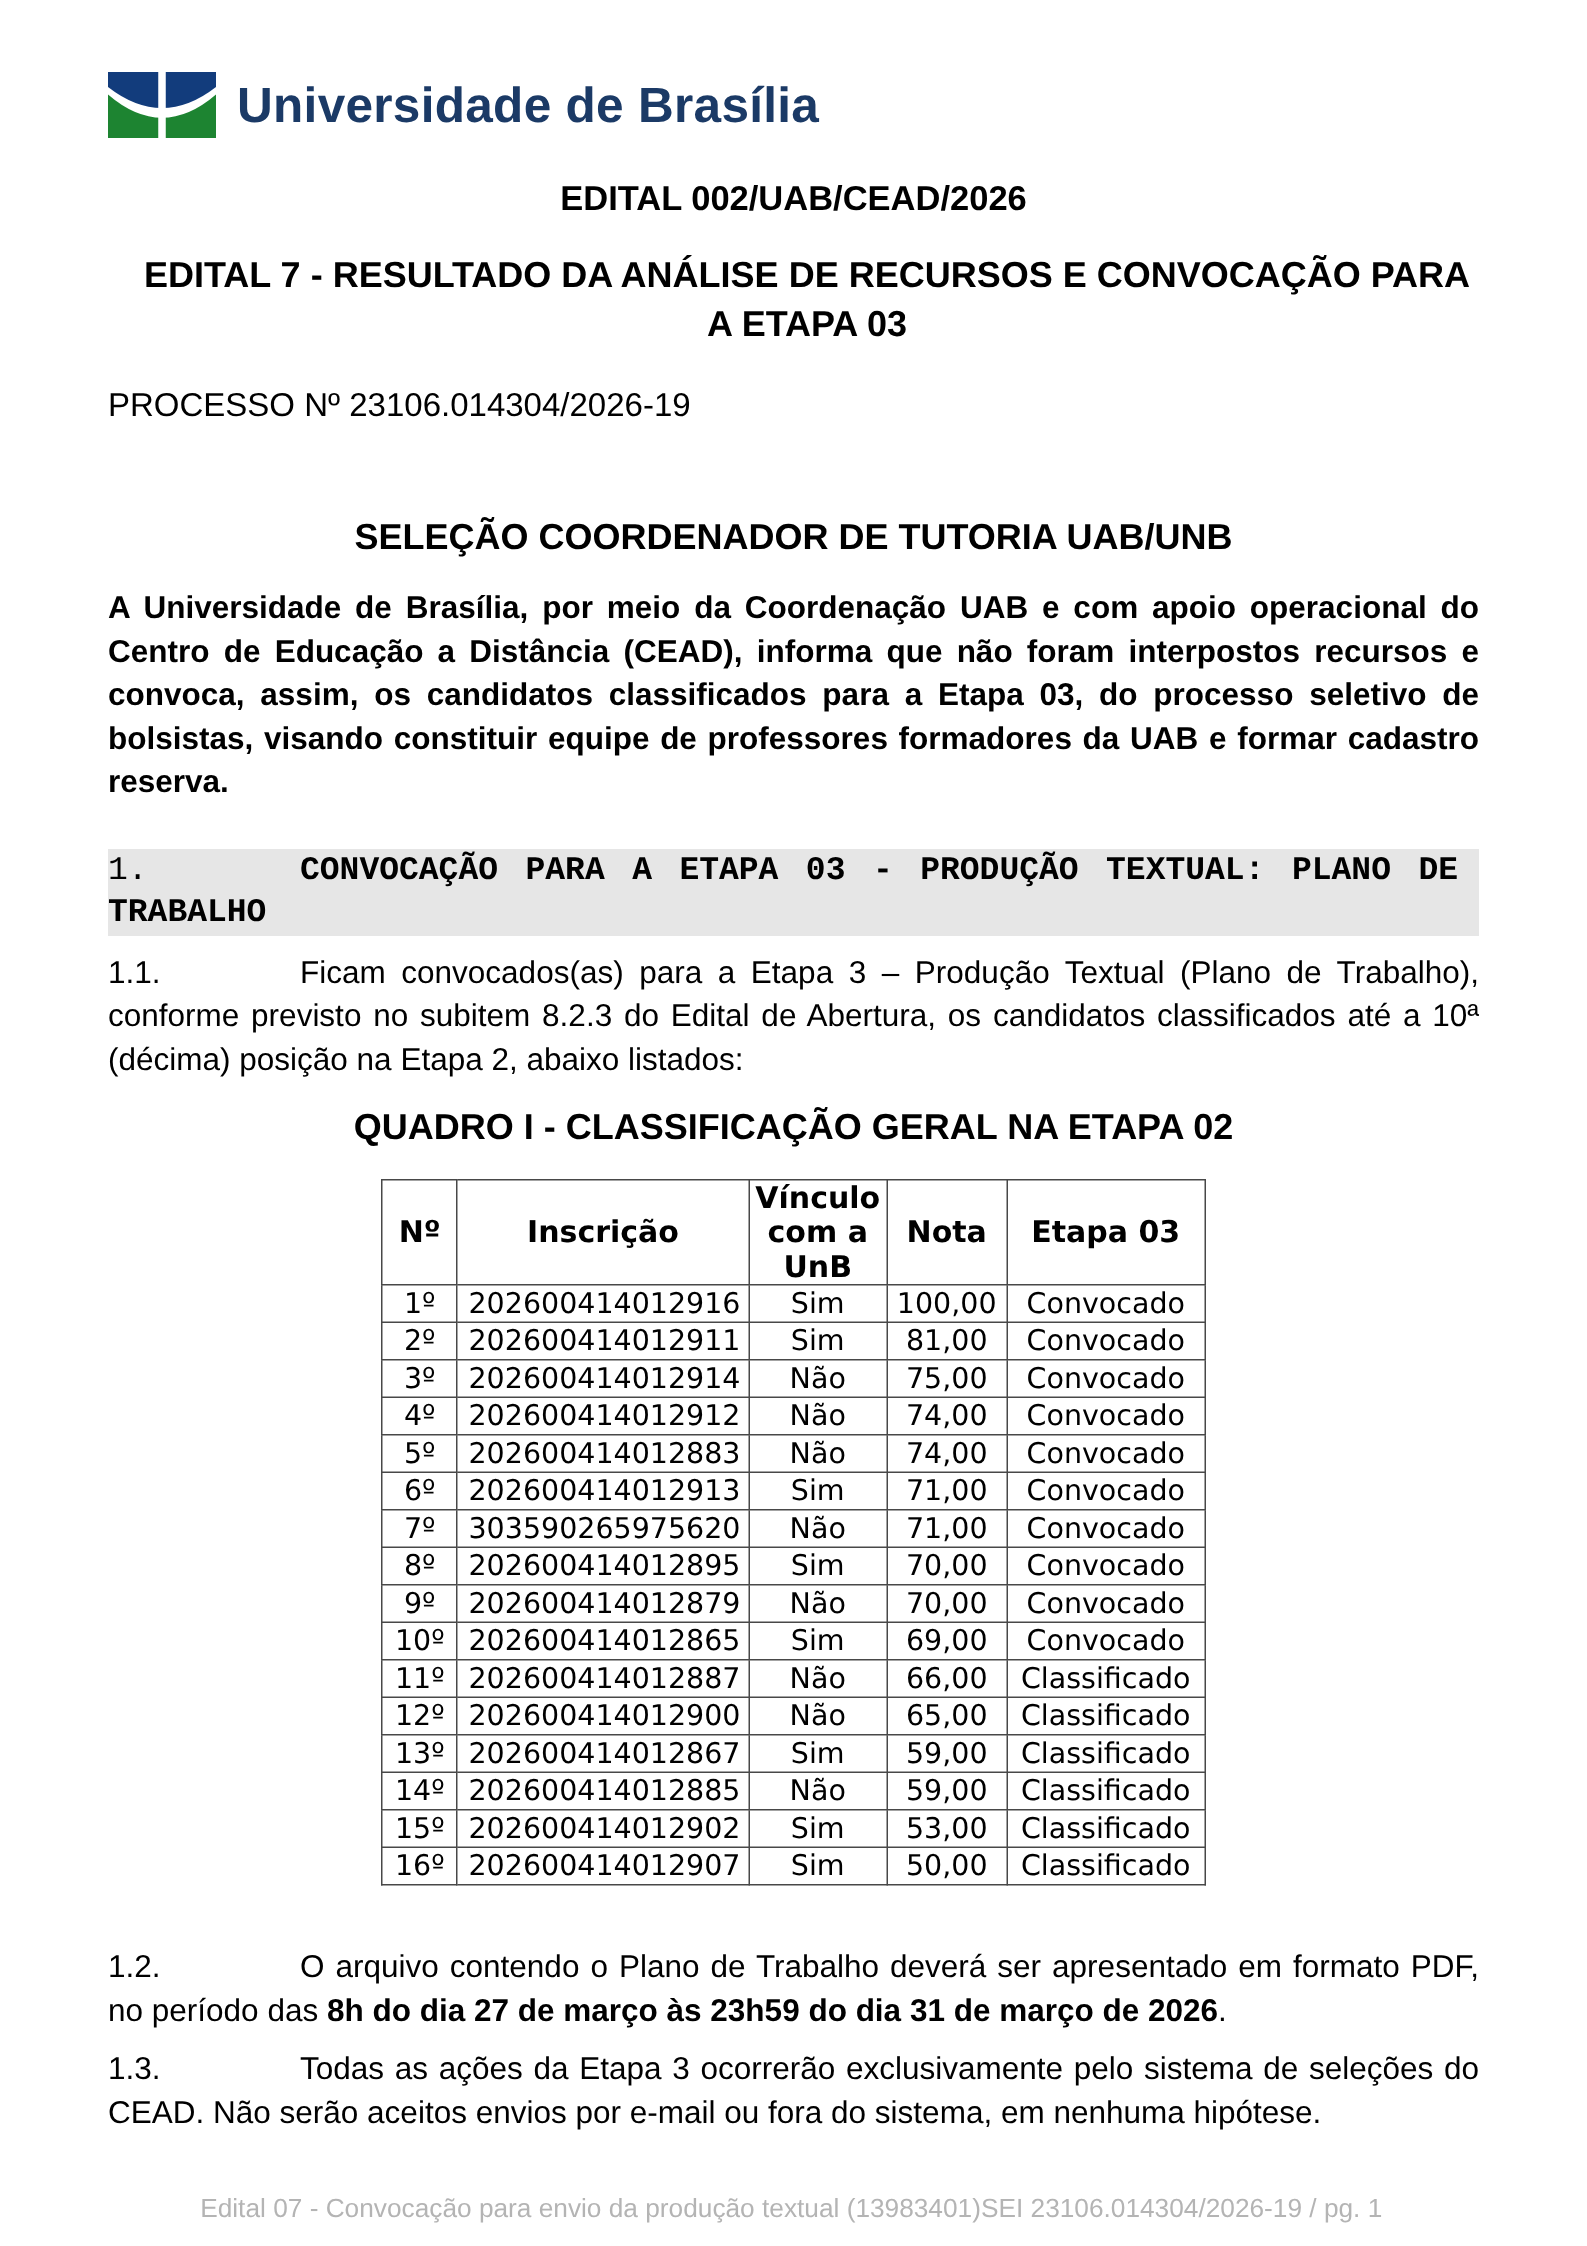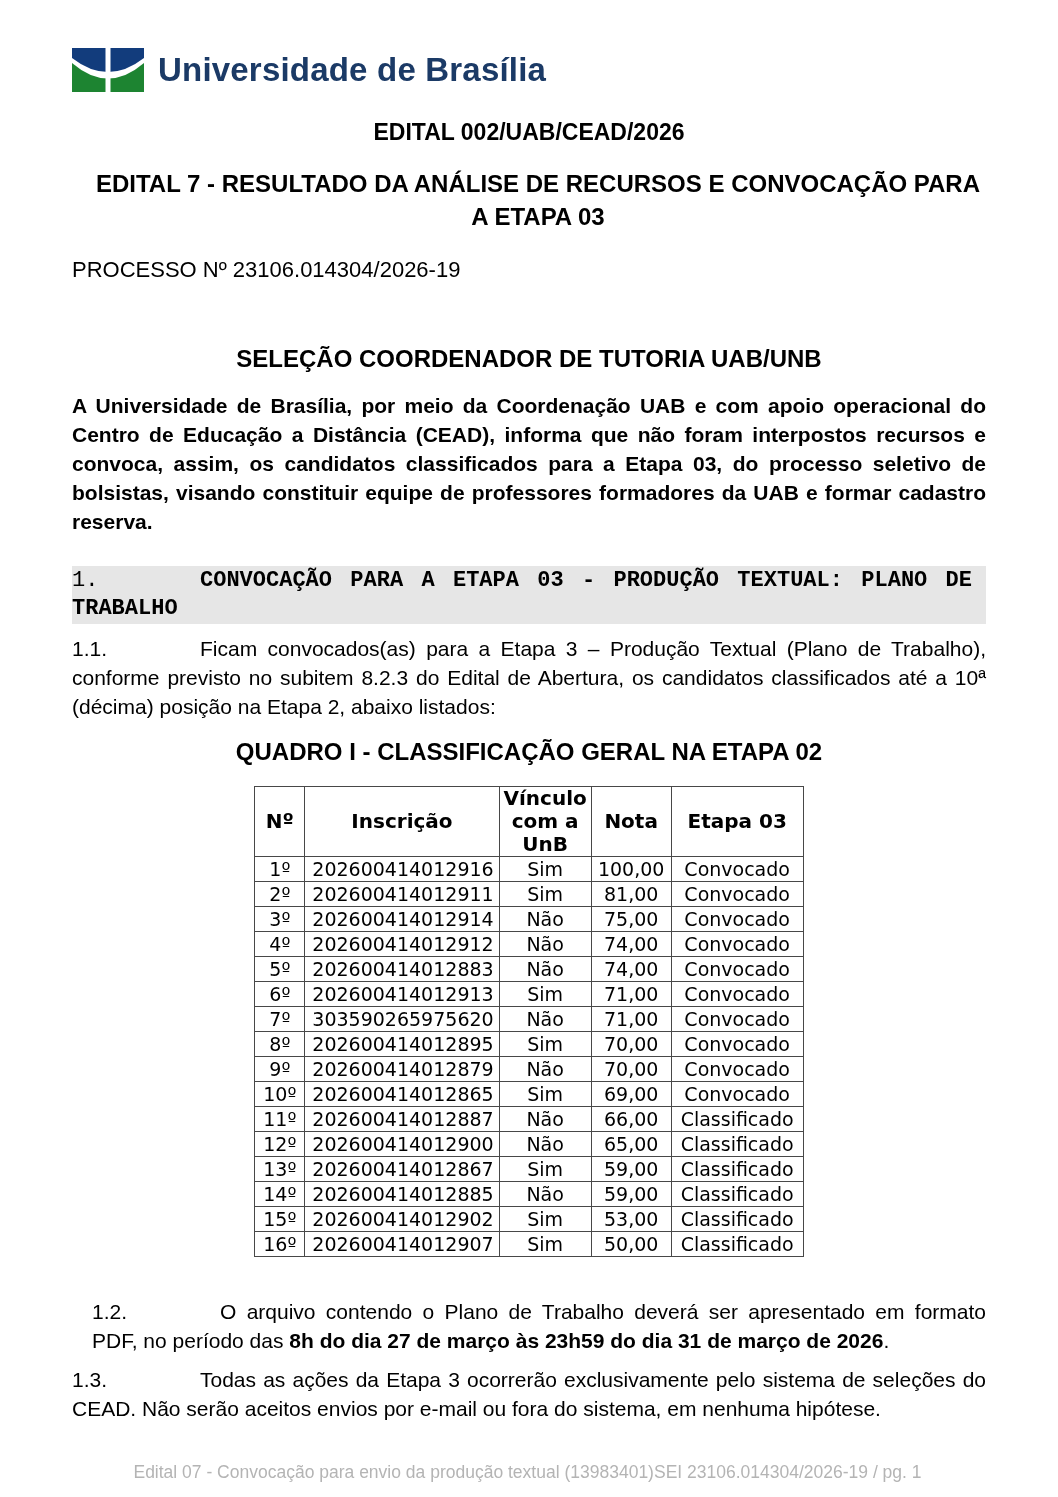--- a/index.html
+++ b/index.html
@@ -29,21 +29,21 @@
   .selection-title{margin-top:60px;font-size:24px;font-weight:bold;}
   .intro{margin-top:18px;text-align:justify;font-weight:bold;}
   .num{display:inline-block;width:128px;}
   .sec-heading{
     margin-top:30px;background:var(--section-bg);
     font-size:22px;line-height:28px;padding:1px 14px 1px 0;
     text-align:justify;font-weight:bold;font-family:Liberation Mono, monospace;
   }
   .sec-heading .num{font-weight:normal;}
   .item{margin-top:10px;text-align:justify;}
-  .item-12{margin-top:40px;margin-left:20px;}
+  .item-12{margin-top:40px;}
   .quadro-title{margin-top:16px;font-size:24px;font-weight:bold;}
   table{
     margin:20px auto 0 auto;border-collapse:collapse;
     font-family:"DejaVu Sans",sans-serif;font-size:19px;table-layout:fixed;
   }
   th,td{border:1.5px solid var(--table-border);}
   th{font-size:20px;font-weight:bold;text-align:center;height:70px;padding:0 3px;line-height:23px;vertical-align:middle;}
   td{height:25px;padding:0 5px;text-align:center;line-height:24px;vertical-align:middle;white-space:nowrap;}
   td.c1{text-align:left;padding-left:7px;}
   .footer{

